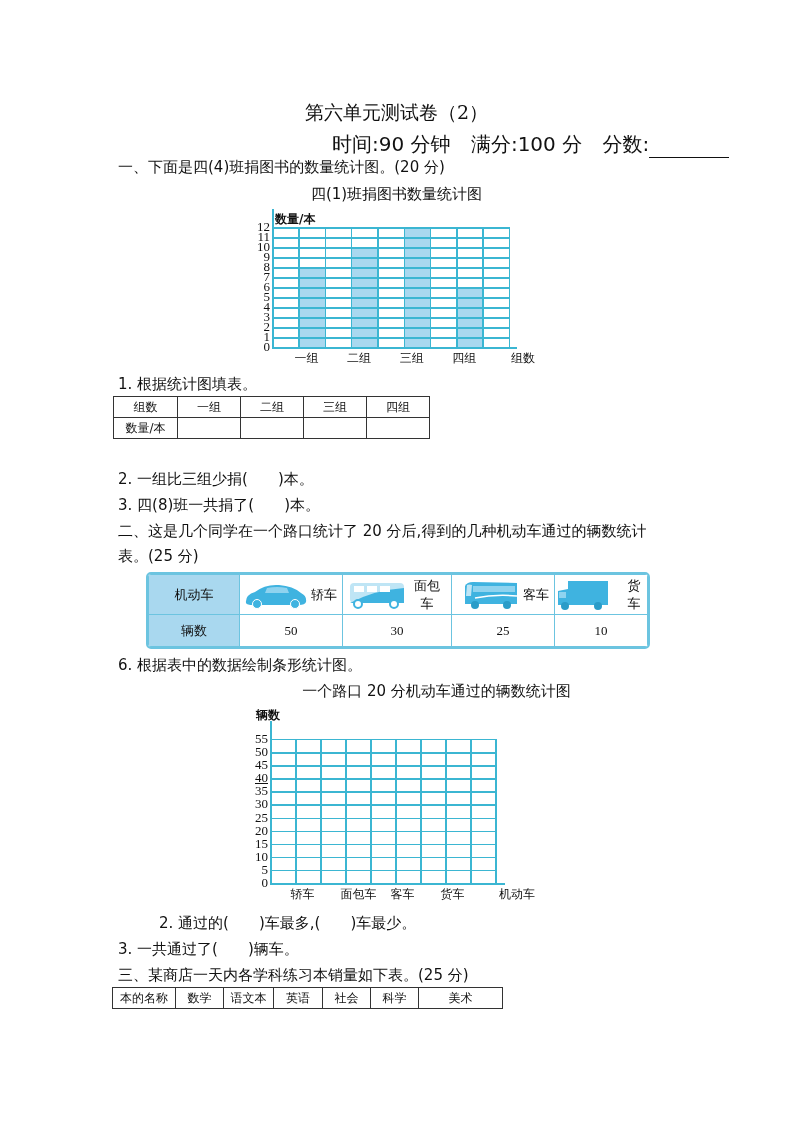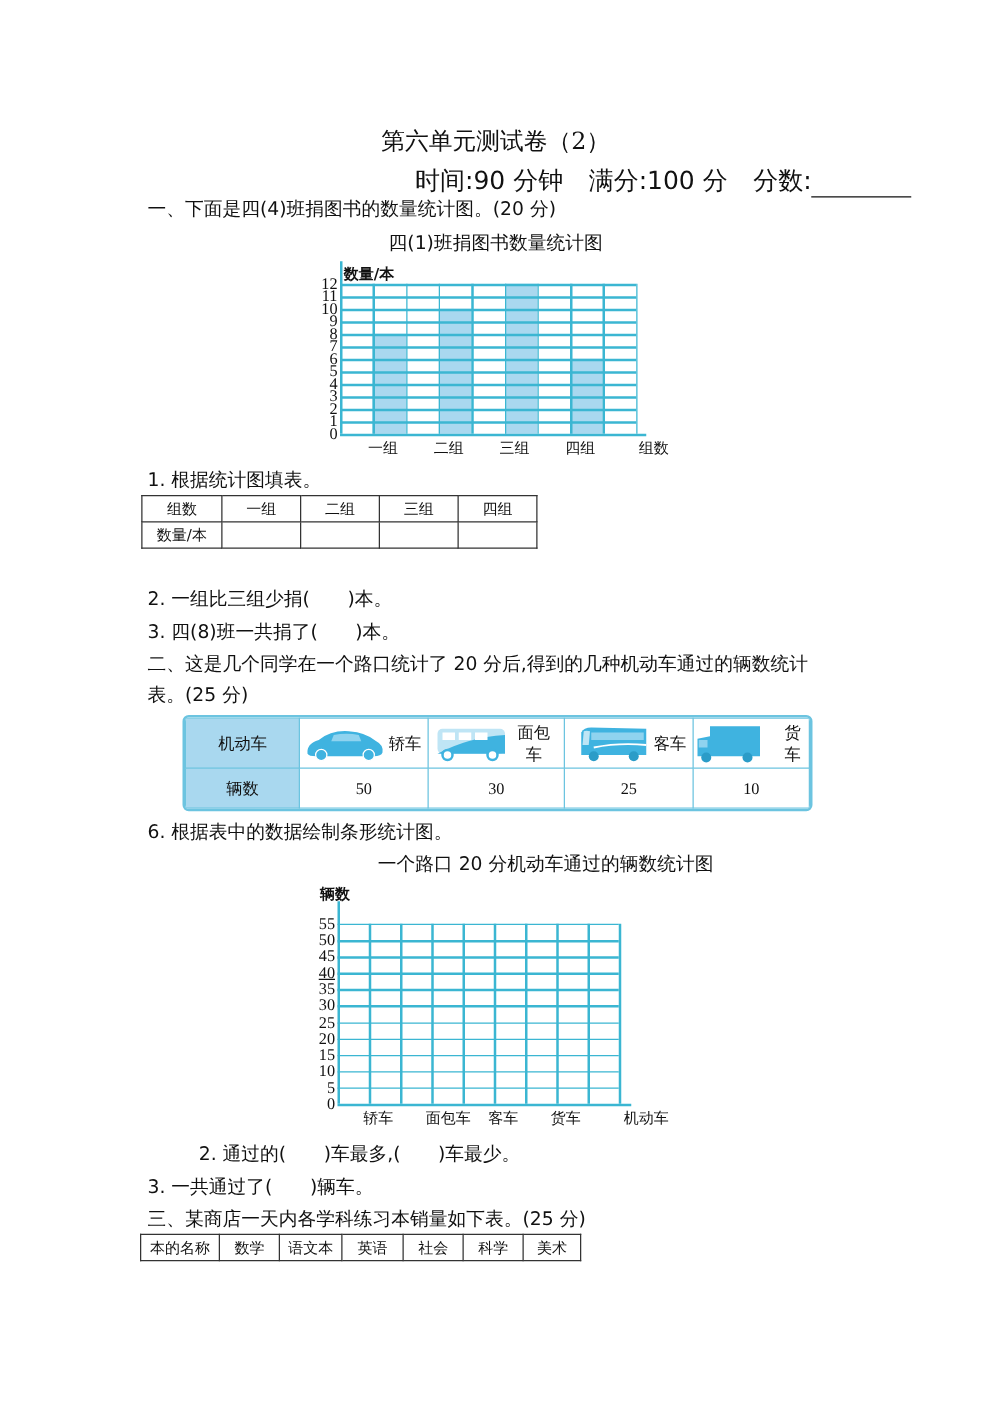--- a/index.html
+++ b/index.html
@@ -232,21 +232,21 @@
     <div class="xlabel" style="left: 390.5px; top: 886px;">客车</div>
     <div class="xlabel" style="left: 440.5px; top: 886px;">货车</div>
     <div class="xlabel" style="left: 499px; top: 886px;">机动车</div>
     <div class="axlabel" style="left: 256px; top: 707px;">辆数</div>
   </div>
 
 <div class="abs q" style="left:118px; top:914px;margin-left:41px;">2. 通过的(　　)车最多,(　　)车最少。</div>
 <div class="abs q" style="left:118px; top:940px;">3. 一共通过了(　　)辆车。</div>
 
 <div class="abs q" style="left:118px; top:966px;">三、某商店一天内各学科练习本销量如下表。(25 分)</div>
-<table class="sheet" style="left:112px; top:987px; width:353px;">
+<table class="sheet" style="left:112px; top:987px; width:391px;">
   <tbody>
       <tr style="height:21px;">
     <td style="width:62px">本的名称</td>
     <td style="width:47px">数学</td>
     <td style="width:49px">语文本</td>
     <td style="width:48px">英语</td>
     <td style="width:47px">社会</td>
     <td style="width:47px">科学</td>
     <td>美术</td>
   </tr>

